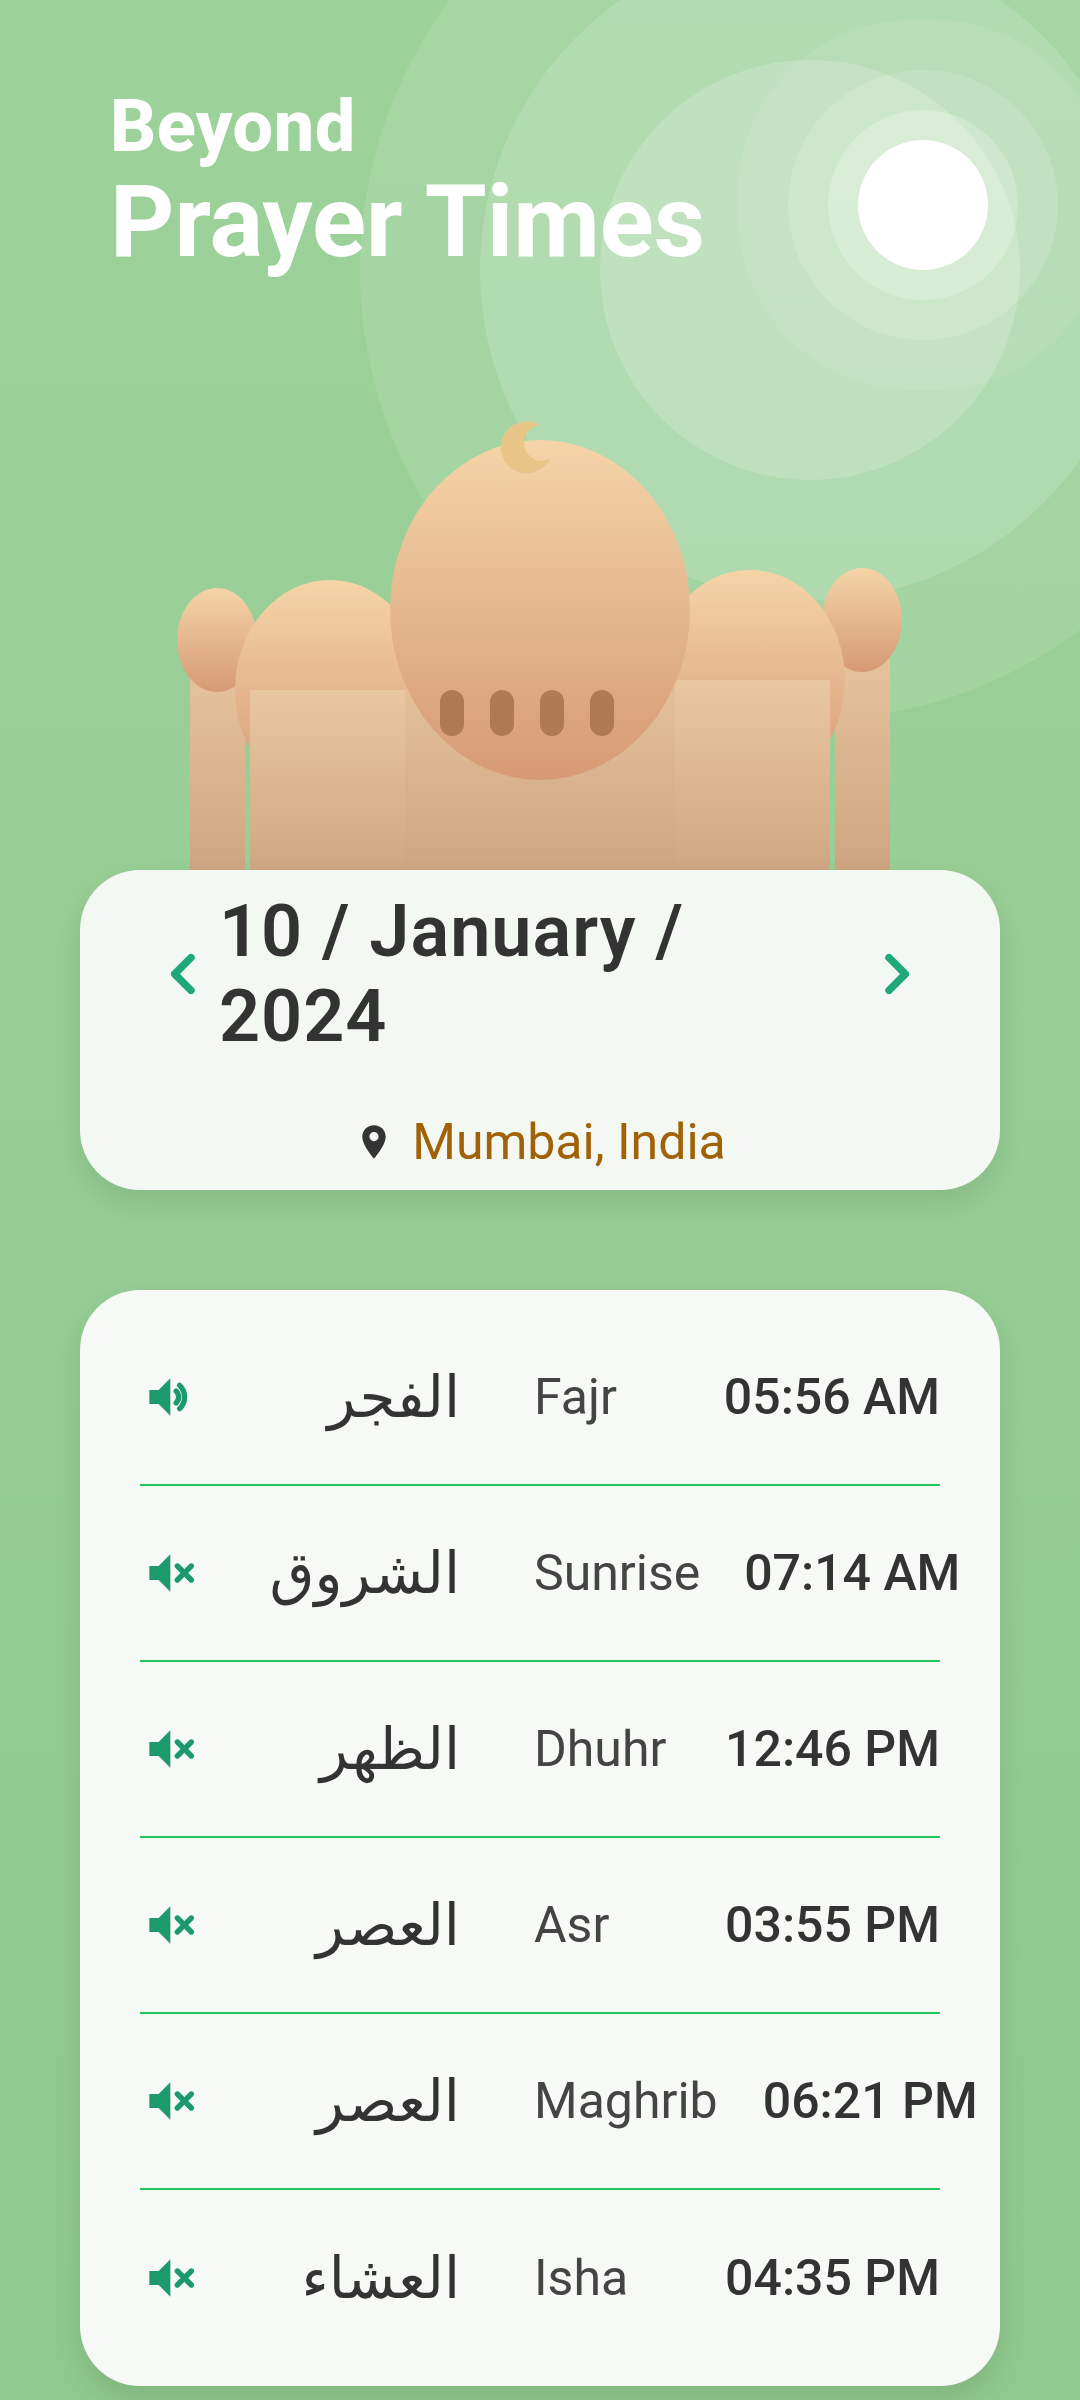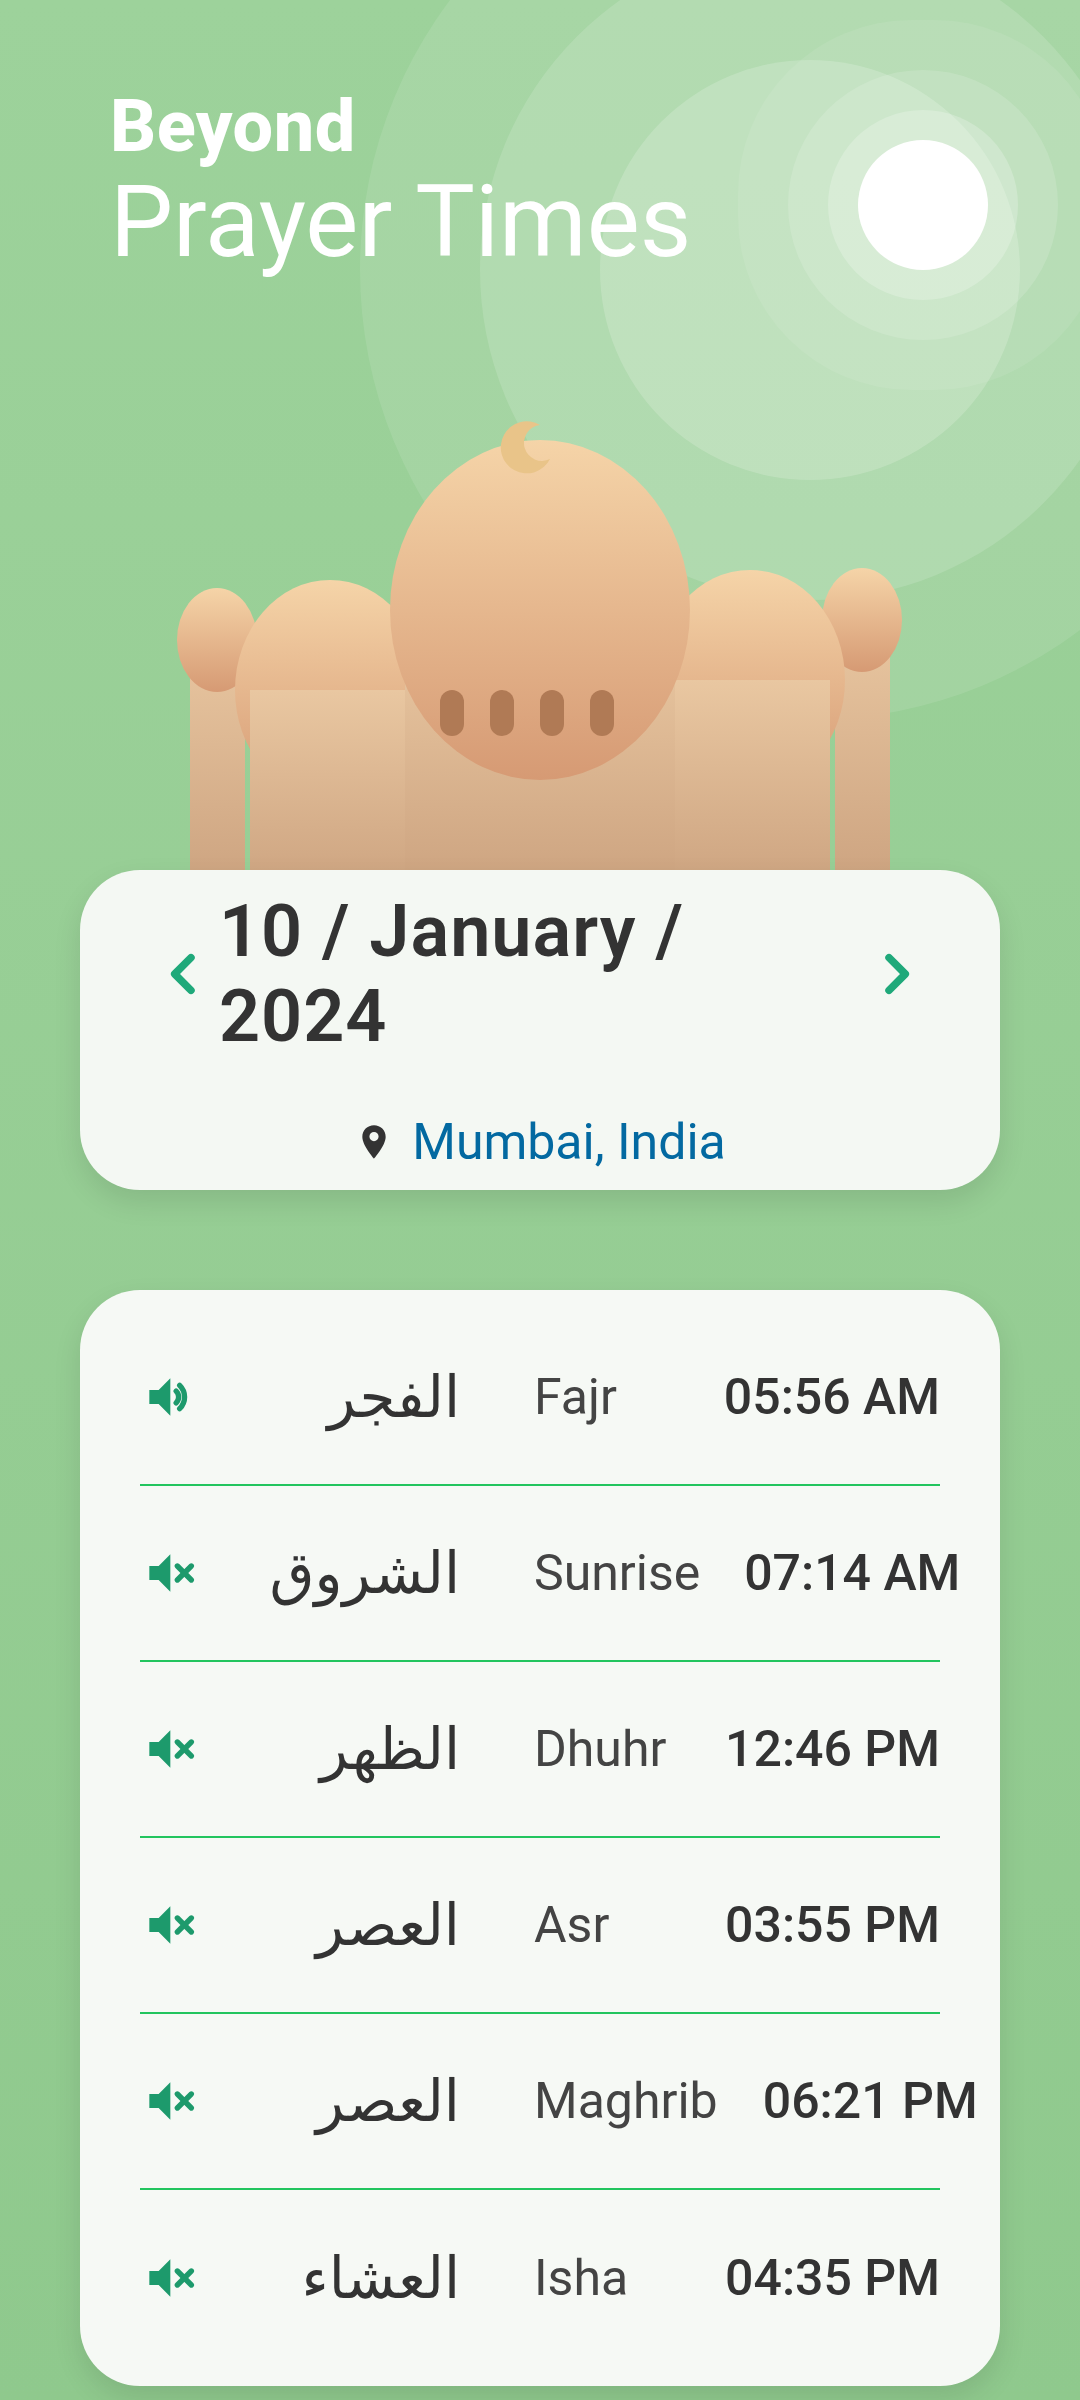--- a/index.html
+++ b/index.html
@@ -34,21 +34,21 @@
                 0 0 0 70px rgba(255,255,255,0.14),
                 0 0 0 120px rgba(255,255,255,0.08);
   }
 
   .header {
     position: absolute;
     top: 84px; left: 110px;
     color: #fff;
   }
   .header .line1 { font-size: 72px; font-weight: 800; letter-spacing: 0.5px; }
-  .header .line2 { font-size: 100px; font-weight: 400; line-height: 1.05; }
+  .header .line2 { font-size: 100px; font-weight: 700; line-height: 1.05; }
 
   
   .mosque {
     position: absolute;
     top: 390px; left: 50%; transform: translateX(-50%);
     width: 820px; height: 520px;
     pointer-events: none;
   }
 
   
@@ -72,21 +72,21 @@
   .chev {
     width: 70px; height: 70px;
     color: #1fa97a;
     display:flex; align-items:center; justify-content:center;
     cursor: pointer;
   }
   .date-text { font-size: 72px; font-weight: 600; color: #333; letter-spacing: 1px; }
   .loc-row {
     margin-top: 18px;
     display: flex; gap: 18px; align-items: center;
-    font-size: 50px; color: #0369a1; font-weight: 400;
+    font-size: 50px; color: #a16207; font-weight: 400;
   }
   .pin { width: 40px; height: 40px; color:#333; }
 
   
   .prayers-card {
     position: absolute;
     top: 1290px; left: 80px; right: 80px;
     background: #f6f9f5;
     border-radius: 60px;
     padding: 20px 60px;

